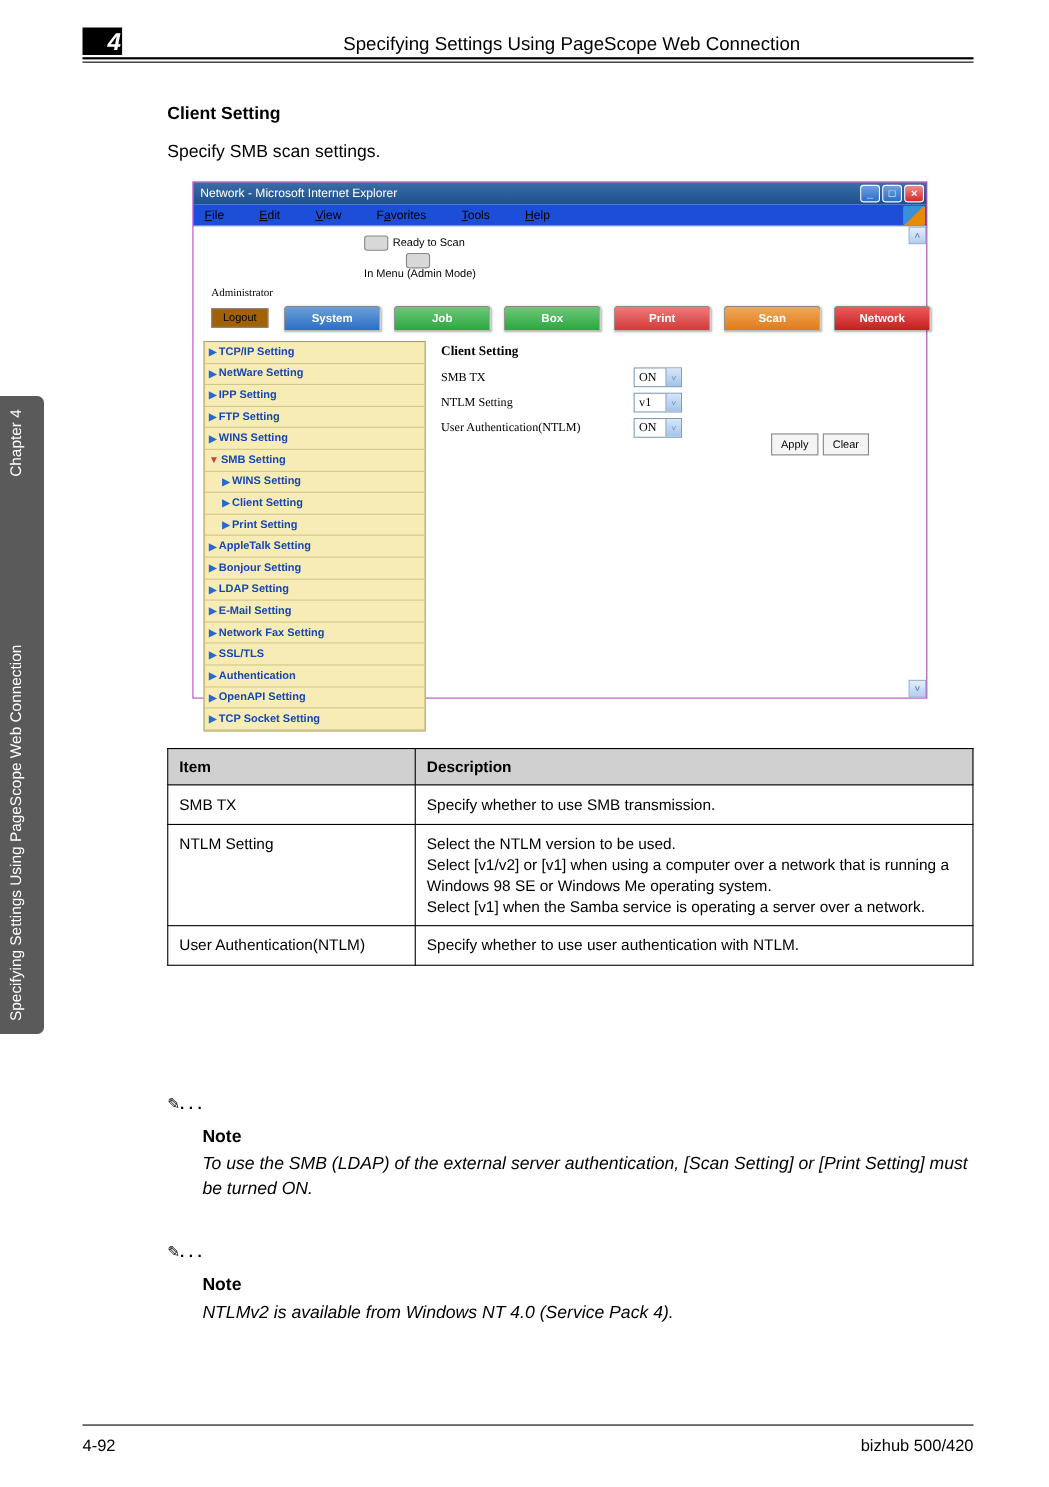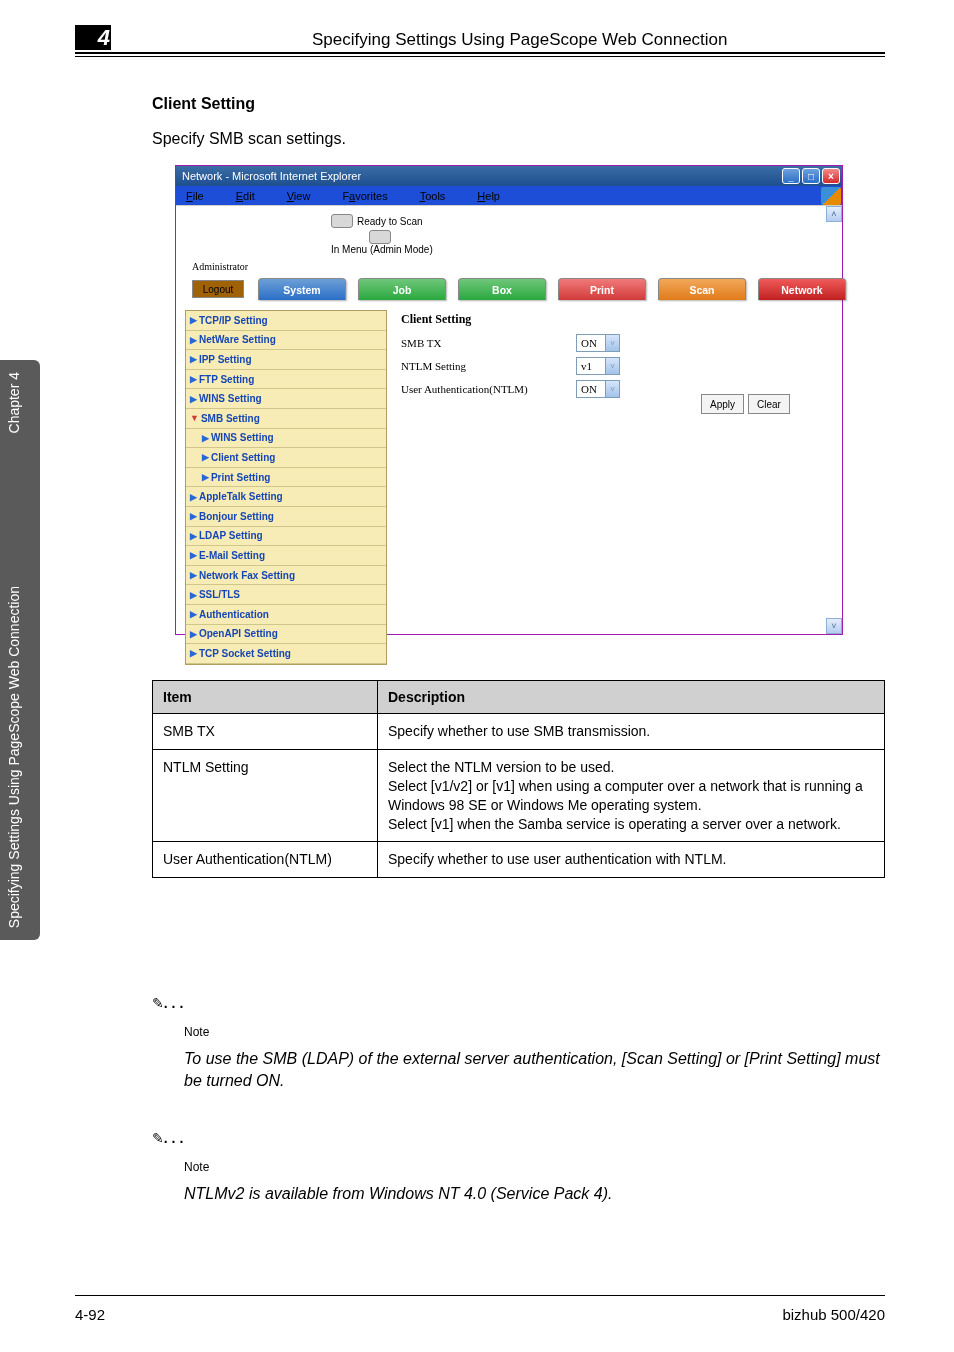--- a/index.html
+++ b/index.html
@@ -52,21 +52,21 @@
     .content-title { font-weight: bold; font-size: 12px; margin-bottom: 6px; }
     .row { display: flex; align-items: center; margin-bottom: 3px; height: 20px; }
     .row .lbl { width: 175px; }
     .select { width: 44px; height: 18px; border: 1px solid #7f9db9; background: #fff; display: flex; align-items: center; justify-content: space-between; padding-left: 4px; font-family: Tahoma; font-size: 11px; }
     .select .arrow { width: 14px; height: 16px; background: linear-gradient(#d6e6fb, #a3c3ea); border-left: 1px solid #7f9db9; display:flex; align-items:center; justify-content:center; font-size:8px; color:#4a6c8f; }
     .apply-clear { position: absolute; left: 525px; top: 188px; display:flex; gap: 4px; }
     .small-btn { height: 20px; background: #f4f4f4; border: 1px solid #888; font-size: 10px; padding: 0 8px; display:flex; align-items:center; }
     .desc-table { position: absolute; left: 152px; top: 680px; width: 733px; border-collapse: collapse; font-size: 14px; }
     .desc-table th { background: #d0d0d0; text-align: left; padding: 8px 10px; border: 1px solid #000; font-weight: bold; font-size: 14px; }
     .desc-table td { border: 1px solid #000; padding: 8px 10px; vertical-align: top; font-size: 14px; line-height: 1.35; }
-    .note-title { font-weight: normal; font-size: 12px; }
+    .note-title { font-weight: bold; font-size: 16px; }
     .note-body { font-style: italic; font-size: 16px; line-height: 1.35; }
     .footer-line { position: absolute; left: 75px; top: 1295px; width: 810px; height: 1px; background: #000; }
     .footer-left { position: absolute; left: 75px; top: 1306px; font-size: 15px; }
     .footer-right { position: absolute; right: 69px; top: 1306px; font-size: 15px; }
   </style>
 </head>
 <body>
 
 <div class="page">
 

